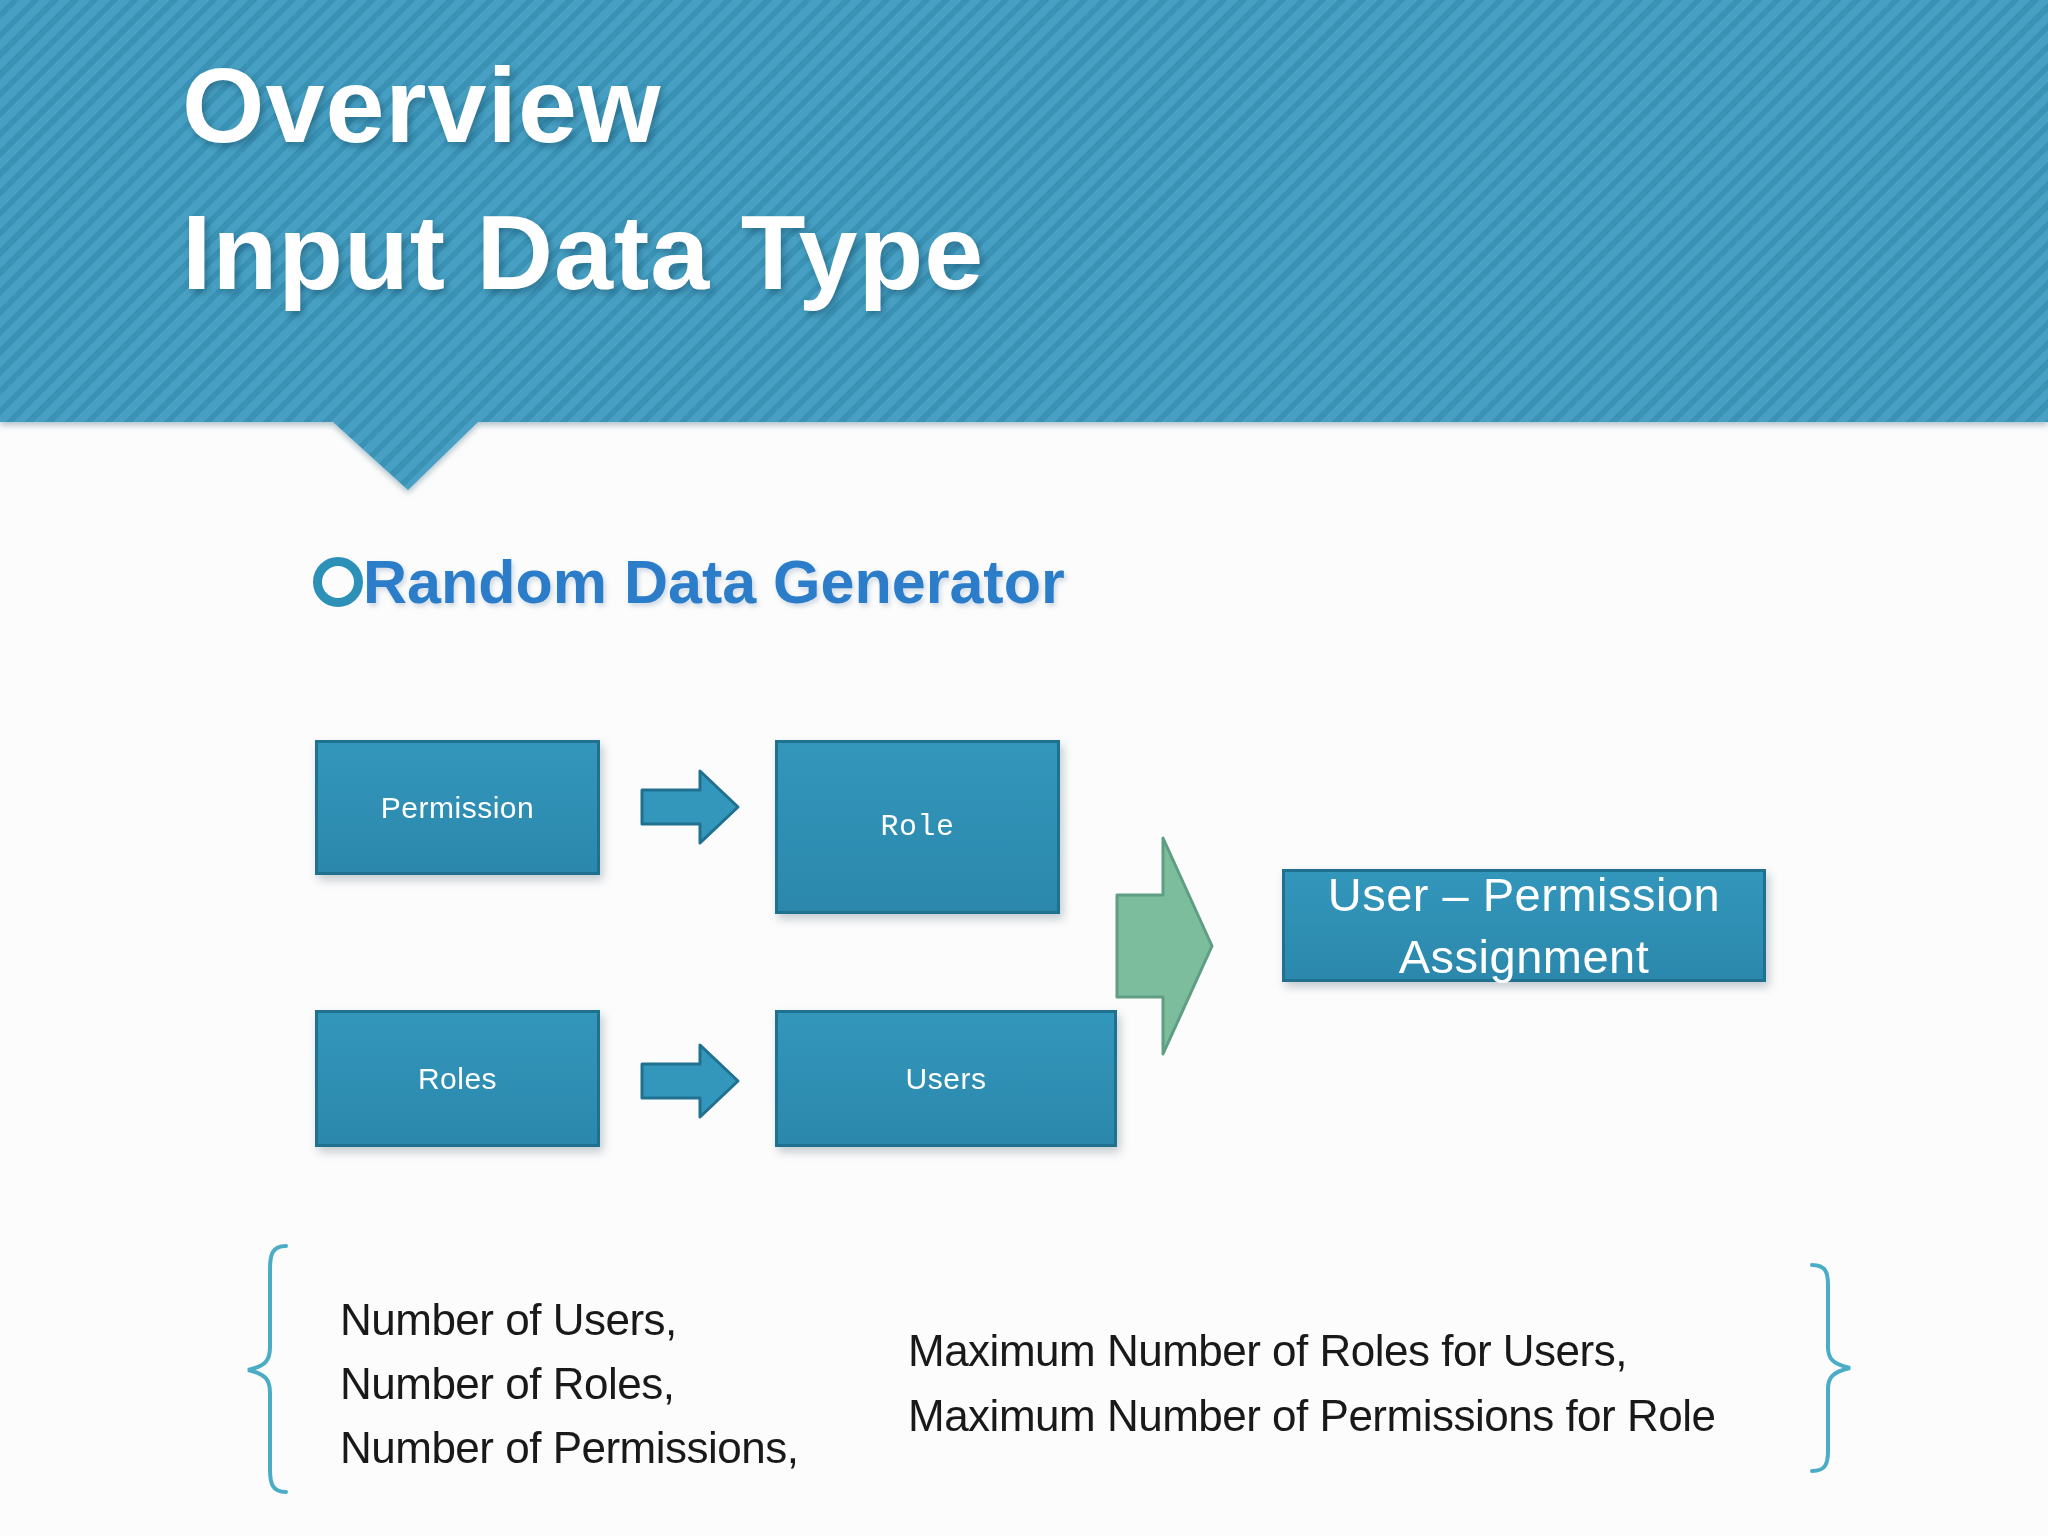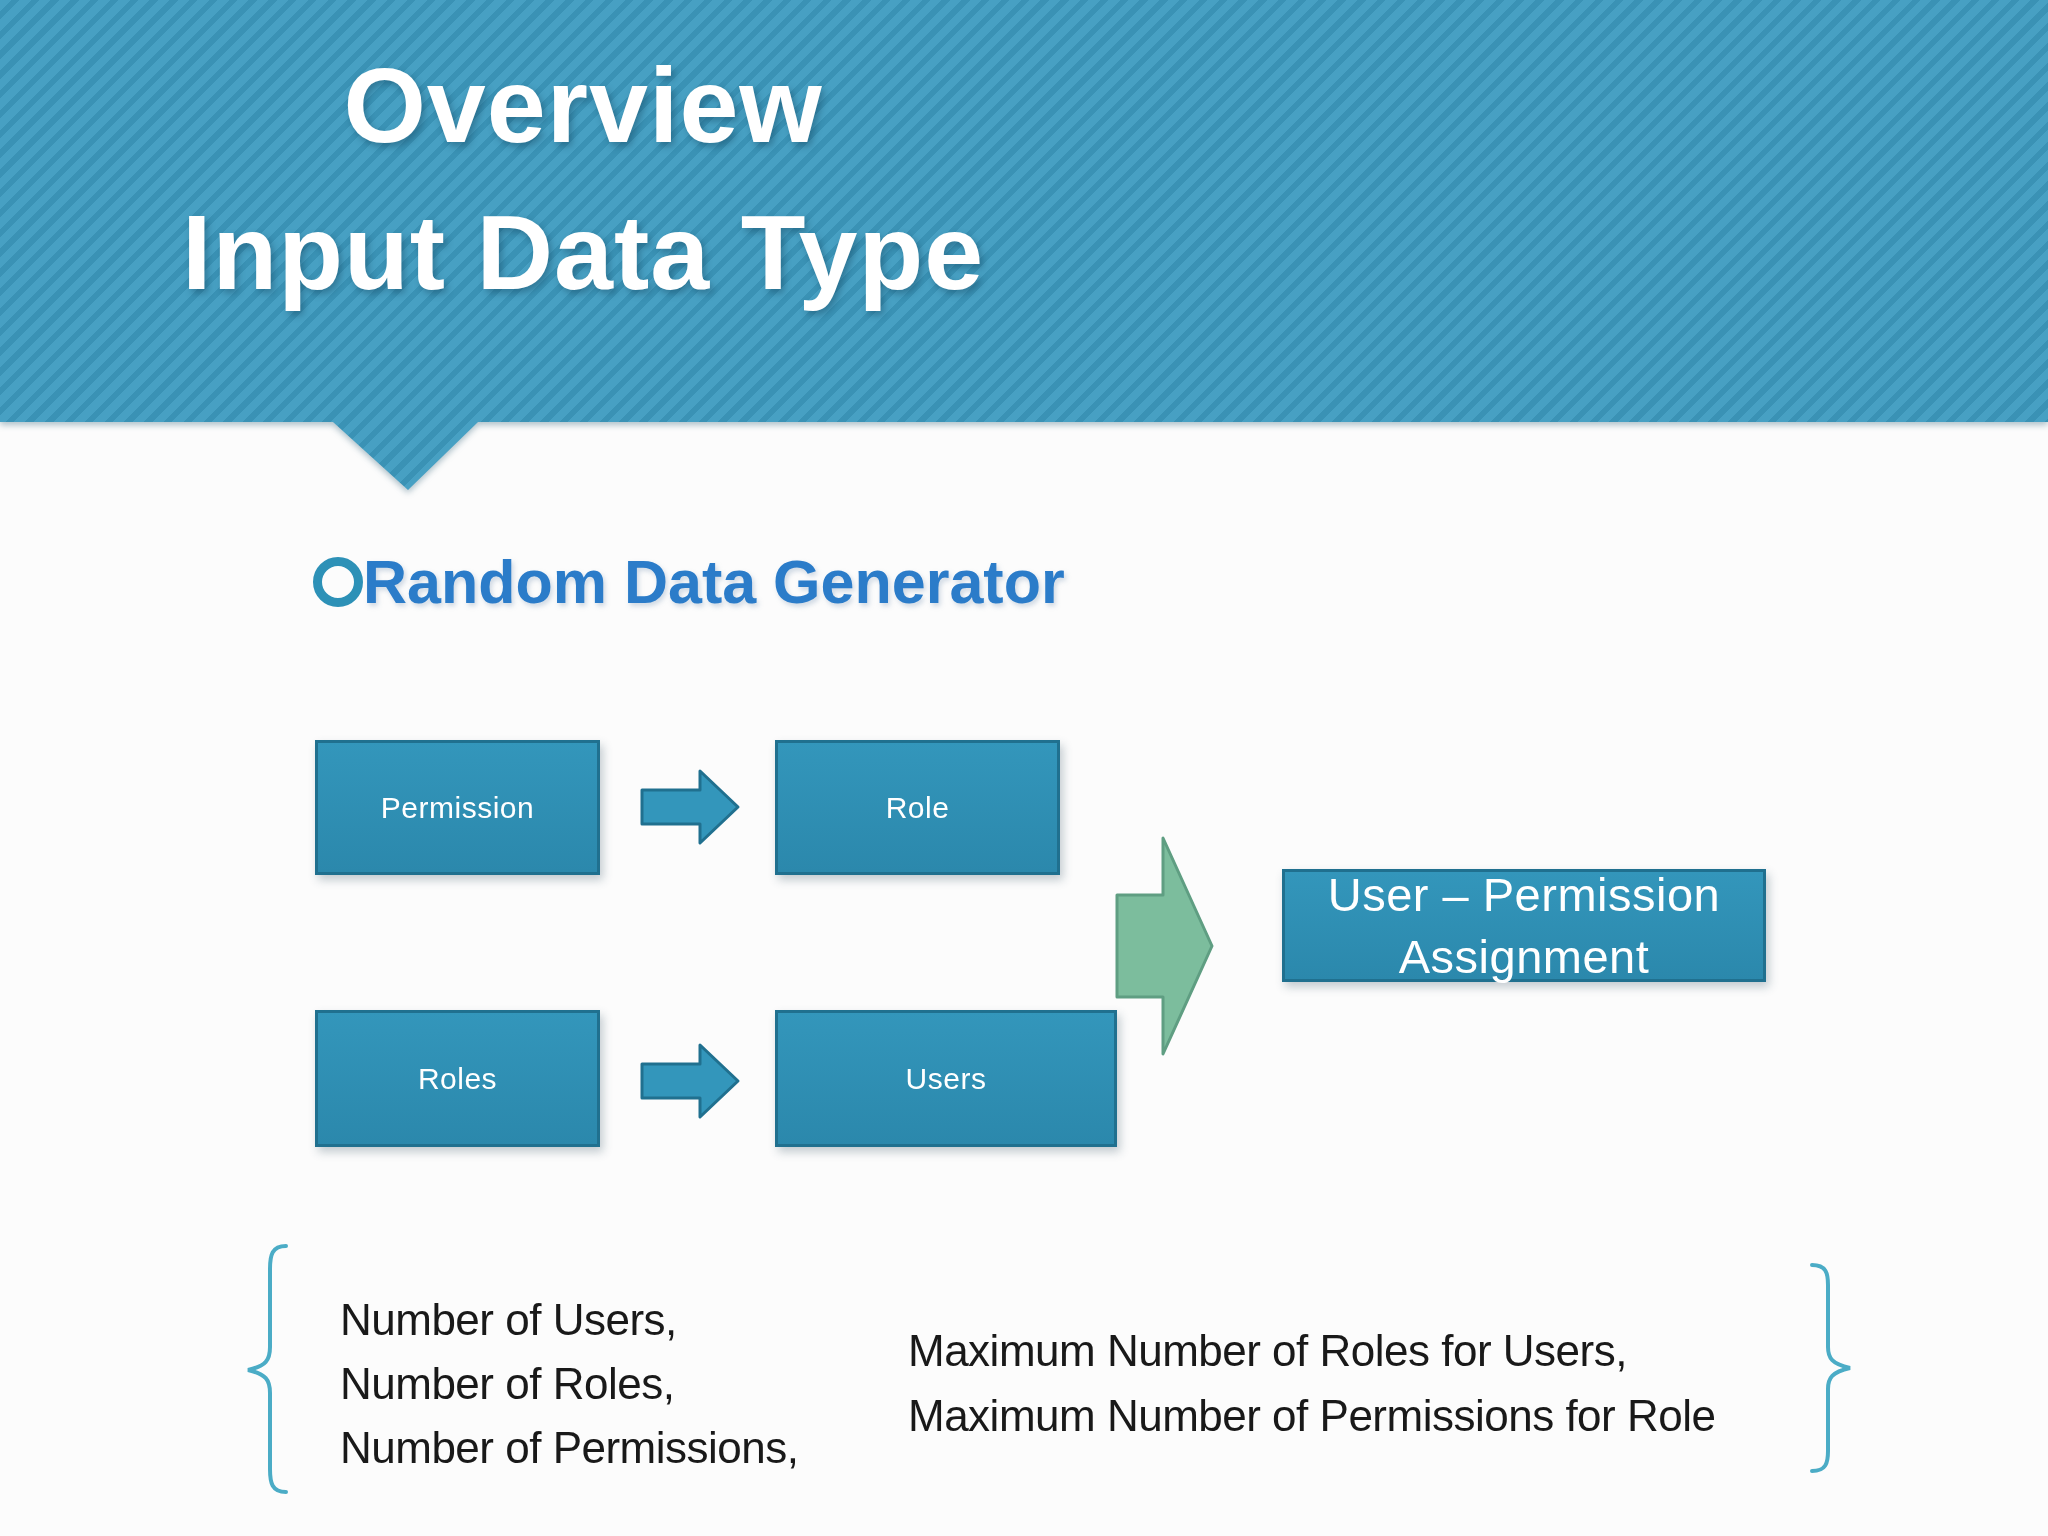--- a/index.html
+++ b/index.html
@@ -18,21 +18,20 @@
     background:repeating-linear-gradient(135deg,
       var(--header-stripe-light) 0 8px,
       var(--header-stripe-dark) 8px 14px);
     clip-path:polygon(0 0,2048px 0,2048px 422px,478px 422px,408px 490px,333px 422px,0 422px);
   }
   .banner-title{
     position:absolute;left:182px;top:32px;
     font-size:106px;font-weight:bold;line-height:147px;
     color:var(--title-text);letter-spacing:1px;
     text-shadow:3px 4px 7px rgba(15,60,85,.4);
-    text-align:center;
   }
   
   .bullet-row{
     position:absolute;left:313px;top:545px;height:74px;
     display:flex;align-items:center;
   }
   .bullet-circle{
     width:50px;height:50px;box-sizing:border-box;border-radius:50%;
     border:9px solid var(--bullet-ring);
     flex:0 0 auto;
@@ -46,21 +45,21 @@
   .dbox{
     position:absolute;box-sizing:border-box;
     background:linear-gradient(180deg,var(--box-fill-top),var(--box-fill-bottom));
     border:3px solid var(--box-border);
     color:#fff;display:flex;align-items:center;justify-content:center;
     font-size:30px;letter-spacing:.5px;
     box-shadow:3px 5px 9px rgba(45,75,95,.28);
     text-align:center;
   }
   #box-permission{left:315px;top:740px;width:285px;height:135px;}
-  #box-role      {left:775px;top:740px;width:285px;height:135px;}
+  #box-role      {left:775px;top:740px;width:285px;height:174px;font-family:Liberation Mono, monospace;}
   #box-roles     {left:315px;top:1010px;width:285px;height:137px;}
   #box-users     {left:775px;top:1010px;width:342px;height:137px;}
   #box-assign{
     left:1282px;top:869px;width:484px;height:113px;
     flex-direction:column;font-size:47px;line-height:62px;
   }
   .arrow-svg{position:absolute;overflow:visible;}
   #flow-arrow-1{left:640px;top:768px;}
   #flow-arrow-2{left:640px;top:1042px;}
   #merge-arrow {left:1115px;top:835px;}

